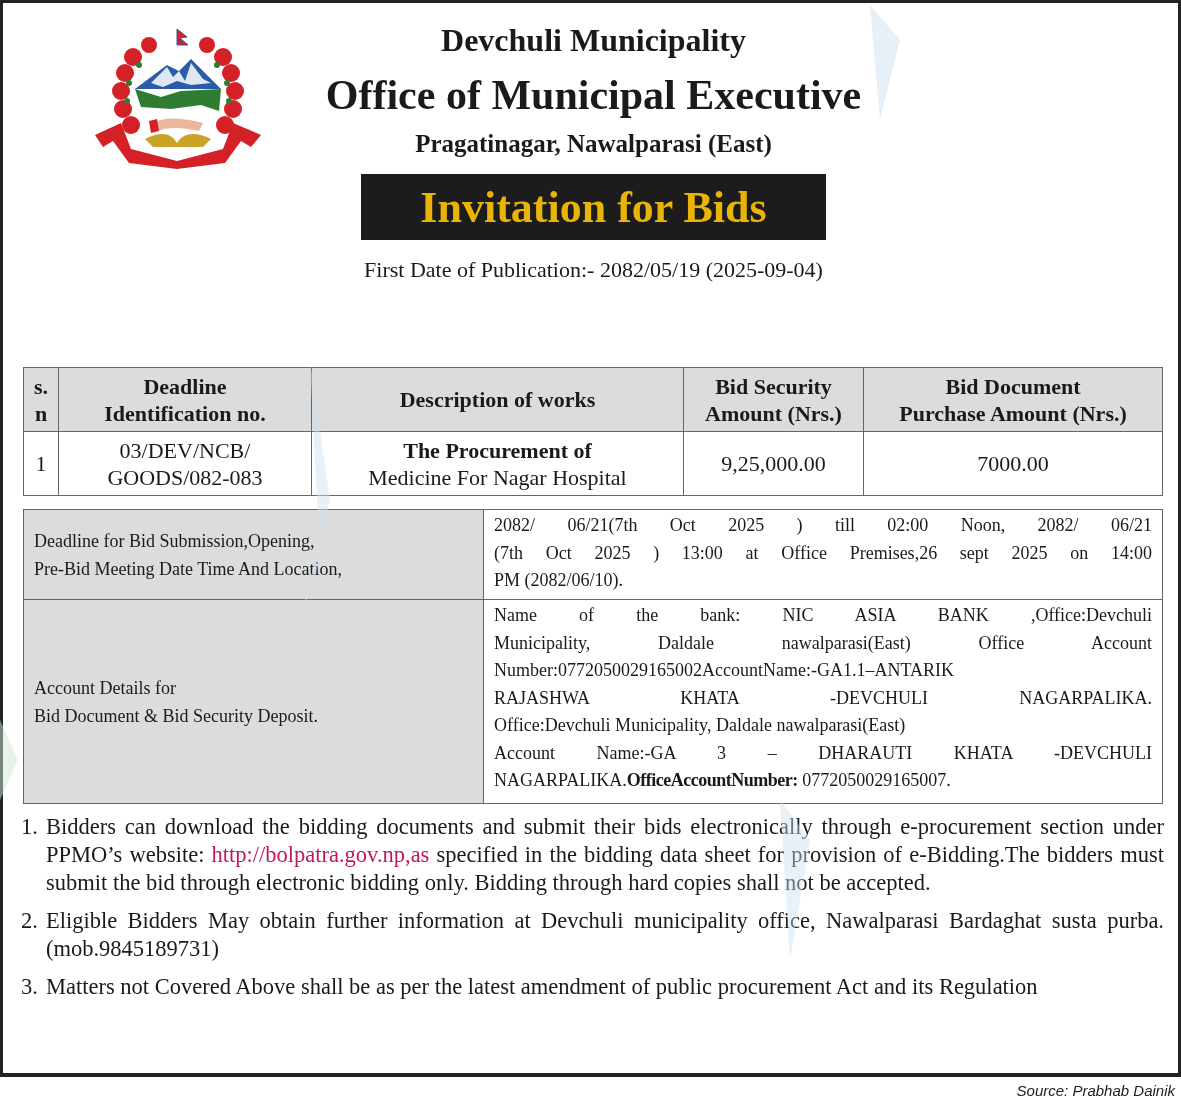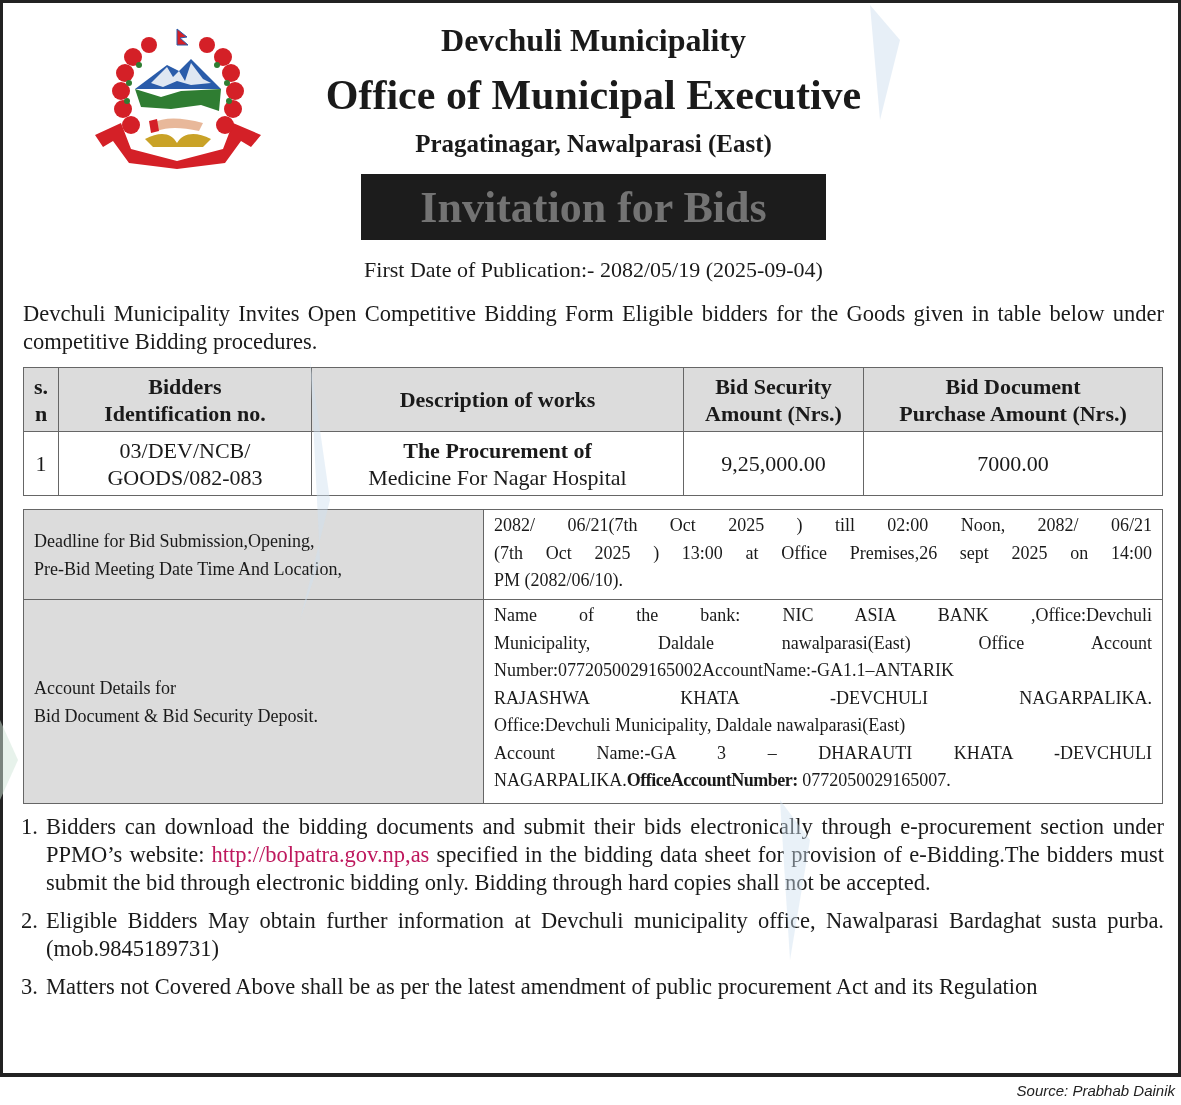--- a/index.html
+++ b/index.html
@@ -13,21 +13,21 @@
 
   .emblem { position: absolute; left: 88px; top: 24px; width: 174px; height: 142px; }
 
   .hdr { position: absolute; left: 0; width: 1181px; text-align: center; font-weight: bold; }
   .hdr-muni { top: 19px; font-size: 32px; }
   .hdr-office { top: 68px; font-size: 42px; }
   .hdr-addr { top: 127px; font-size: 25px; }
 
   .ifb-box {
     position: absolute; left: 358px; top: 171px; width: 465px; height: 66px;
-    background: #1c1c1c; color: #737373; font-weight: bold; font-size: 44px;
+    background: #1c1c1c; color: #eab308; font-weight: bold; font-size: 44px;
     display: flex; align-items: center; justify-content: center;
   }
 
   .pubdate { position: absolute; left: 0; width: 1181px; top: 254px; text-align: center; font-size: 22px; }
 
   .intro {
     position: absolute; left: 20px; top: 297px; width: 1141px;
     font-size: 22.5px; line-height: 28px; text-align: justify; text-align-last: left;
   }
 
@@ -107,31 +107,30 @@
   <div class="hdr hdr-muni">Devchuli Municipality</div>
   <div class="hdr hdr-office">Office of Municipal Executive</div>
   <div class="hdr hdr-addr">Pragatinagar, Nawalparasi (East)</div>
 
   <div class="ifb-box">
     <span>Invitation for Bids</span>
   </div>
 
   <div class="pubdate">First Date of  Publication:- 2082/05/19 (2025-09-04)</div>
 
-  <div class="intro">Devchuli Municipality Invites Open Competitive Bidding Form Eligible bidders for the Goods given in table below under competitive Bidding procedures.</div>
 
   <table class="bid-table">
     <thead>
       <tr>
         <th style="width:35px">
           <span>s.</span><br>
           <span>n</span>
         </th>
         <th style="width:253px">
-          <span>Bidders</span><br>
+          <span>Deadline</span><br>
           <span>Identification no.</span>
         </th>
         <th style="width:372px">
           <span>Description of works</span>
         </th>
         <th style="width:180px">
           <span>Bid Security</span><br>
           <span>Amount (Nrs.)</span>
         </th>
         <th>

